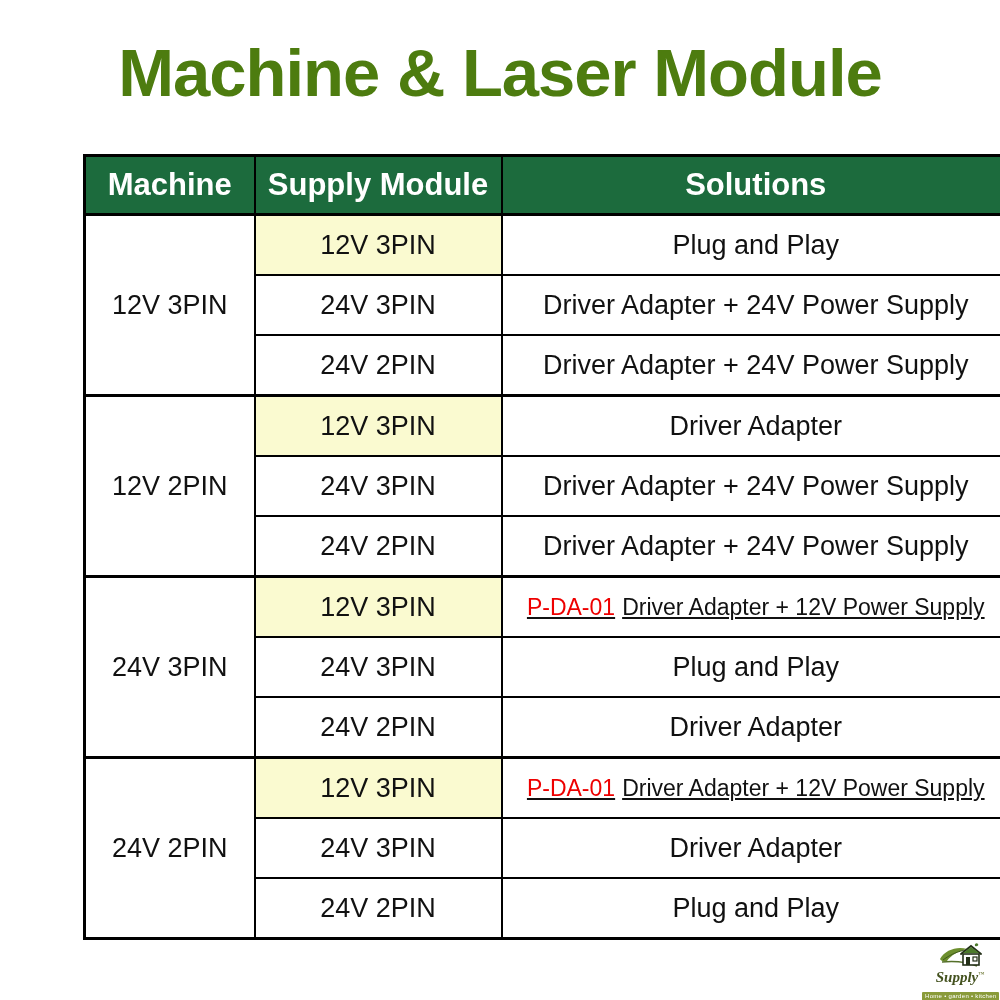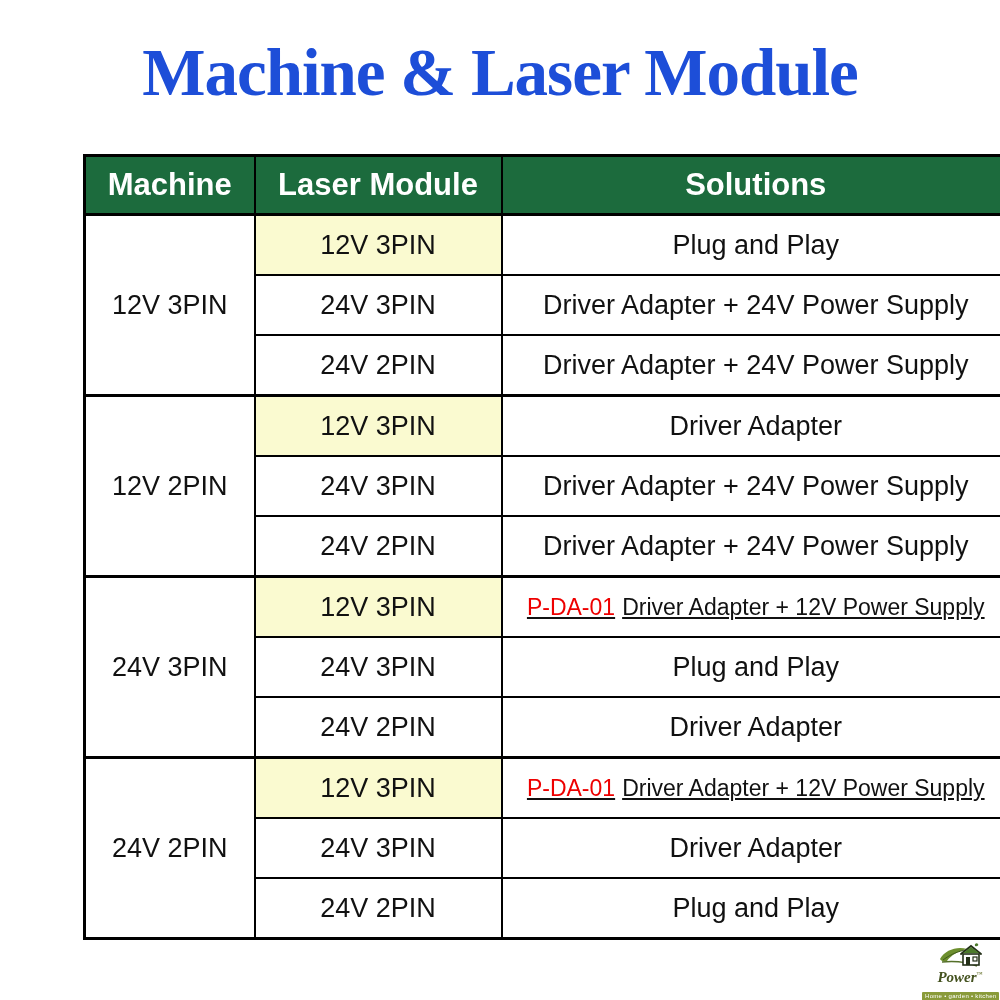--- a/index.html
+++ b/index.html
@@ -2,23 +2,22 @@
 <html><head>
 <meta charset="utf-8">
 <style>
   html,body{margin:0;padding:0;}
   body{
     width:1000px;height:1000px;position:relative;background:#ffffff;
     font-family:"Liberation Sans", sans-serif;overflow:hidden;
   }
   .page-title{
     position:absolute;top:34px;left:0;width:1000px;text-align:center;
-    font-size:67px;font-weight:bold;color:#1d4ed8;letter-spacing:-1px;
+    font-size:67px;font-weight:bold;color:#4d7c0f;letter-spacing:-1px;
     white-space:nowrap;
-    font-family:Liberation Serif, serif;
   }
   table.machine-table{
     position:absolute;left:37px;top:154px;width:926px;
     border-collapse:collapse;table-layout:fixed;
     border:3px solid #000;
     margin-left:46px;
   }
   .machine-table th,.machine-table td{
     border:2px solid #000;text-align:center;vertical-align:middle;
     padding:0 4px;overflow:hidden;white-space:nowrap;
@@ -56,21 +55,21 @@
 
 <table class="machine-table">
   <colgroup>
     <col style="width:170px">
     <col style="width:247px">
     <col style="width:509px">
   </colgroup>
   <thead>
     <tr>
       <th>Machine</th>
-      <th>Laser Module</th>
+      <th>Supply Module</th>
       <th>Solutions</th>
     </tr>
   </thead>
   <tbody>
 
     <tr>
       <td rowspan="3">12V 3PIN</td>
       <td class="module-hl">12V 3PIN</td>
       <td>Plug and Play</td>
     </tr>
@@ -138,15 +137,15 @@
     <path d="M6 18 C14 12, 22 9, 29 8" stroke="#3f5a1c" stroke-width="1" fill="none"></path>
     <path d="M5 20 C16 19, 30 20, 40 24" stroke="#55702a" stroke-width="1.6" fill="none"></path>
 
     <path d="M24 12 L34 4 L44 12" stroke="#243018" stroke-width="2" fill="none" stroke-linecap="round"></path>
     <path d="M26 11 L34 5 L42 11 Z" fill="#4c7b2c"></path>
     <rect x="26" y="12" width="16" height="11" fill="#ffffff" stroke="#243018" stroke-width="1.6"></rect>
     <rect x="29" y="15" width="4" height="8" fill="#243018"></rect>
     <rect x="36" y="15" width="4" height="4" fill="none" stroke="#243018" stroke-width="1.2"></rect>
     <path d="M38 4 C37 1.5, 40 0.5, 41 2 C42 3.5, 40 5, 38 4 Z" fill="#4c7b2c"></path>
   </svg>
-  <div class="logo-name"><span>Power</span><span class="logo-tm">™</span></div>
+  <div class="logo-name"><span>Supply</span><span class="logo-tm">™</span></div>
   <div class="logo-tagline">Home • garden • kitchen</div>
 </div>
 
 </body></html>

